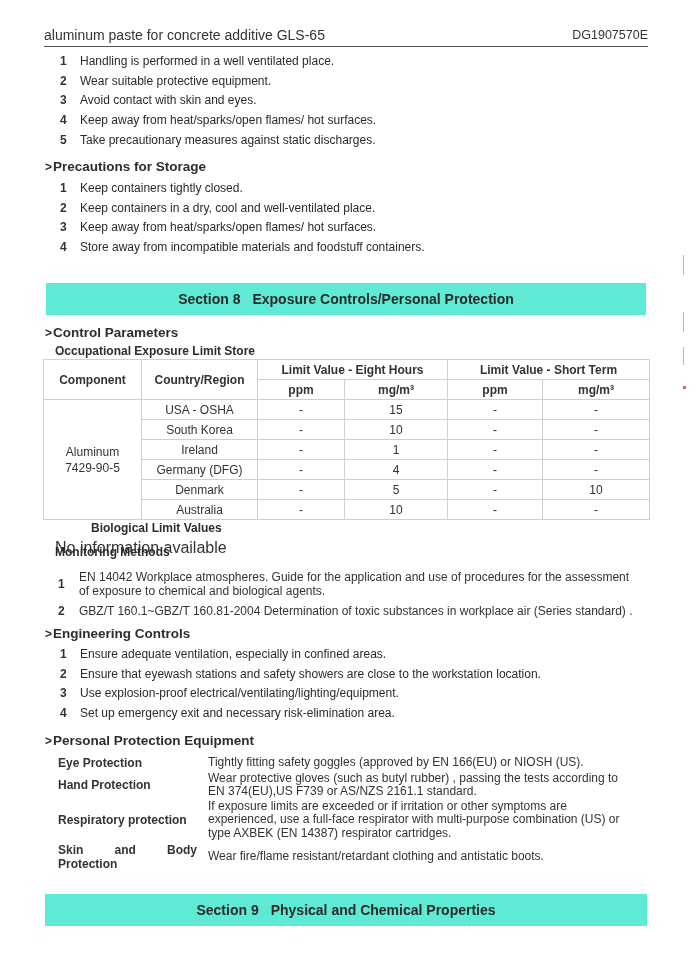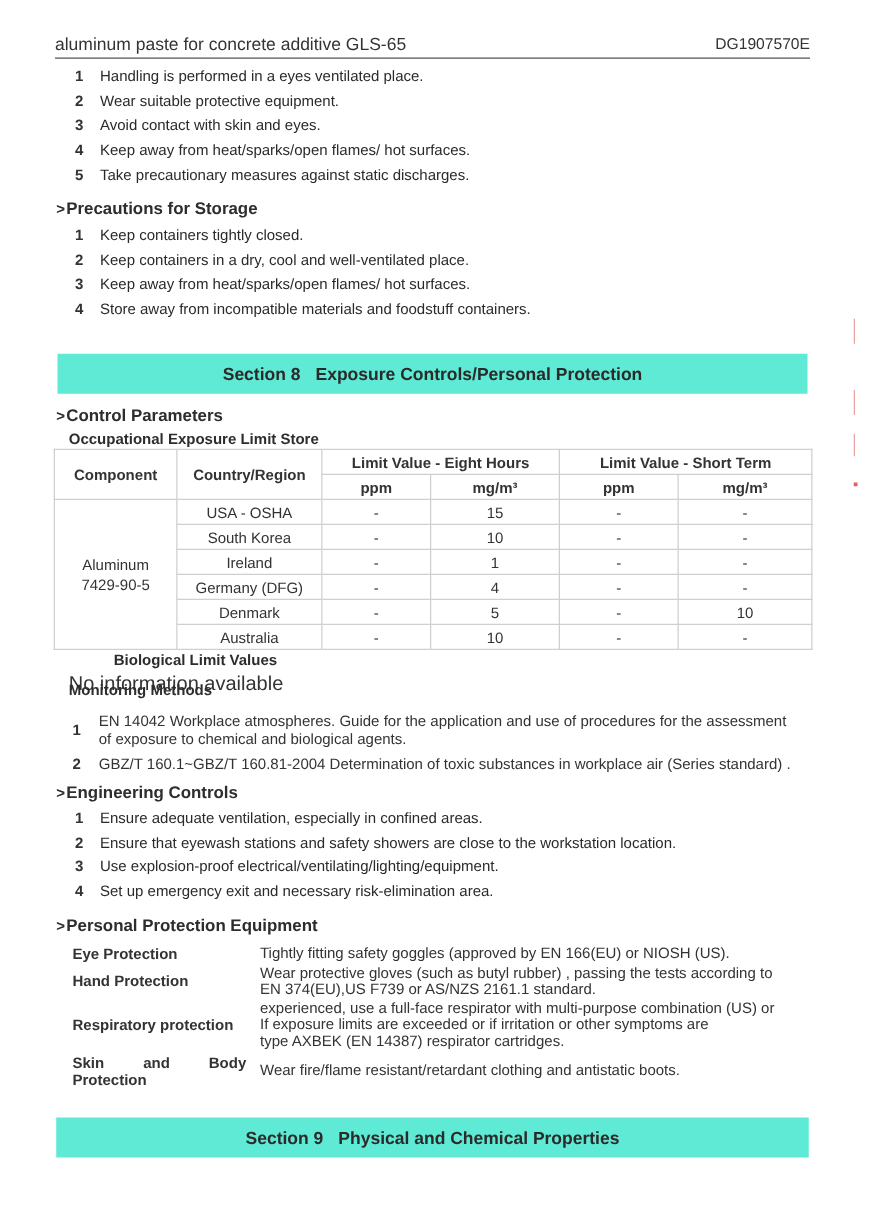--- a/index.html
+++ b/index.html
@@ -64,21 +64,21 @@
 <body>
 
 <div class="page">
 
   <div class="header">
     <span class="title">aluminum paste for concrete additive GLS-65</span>
     <span class="code">DG1907570E</span>
   </div>
 
   <ul class="olist" style="top:52px;">
-    <li><span class="num">1</span><span>Handling is performed in a eyes ventilated place.</span></li>
+    <li><span class="num">1</span><span>Handling is performed in a well ventilated place.</span></li>
     <li><span class="num">2</span><span>Wear suitable protective equipment.</span></li>
     <li><span class="num">3</span><span>Avoid contact with skin and eyes.</span></li>
     <li><span class="num">4</span><span>Keep away from heat/sparks/open flames/ hot surfaces.</span></li>
     <li><span class="num">5</span><span>Take precautionary measures against static discharges.</span></li>
   </ul>
 
   <div class="subhead" style="top:159px;">
     <span class="arrow">&gt;</span><span>Precautions for Storage</span>
   </div>
   <ul class="olist" style="top:179px;">
@@ -198,22 +198,22 @@
     <div class="row" style="height:28px;">
       <div class="lbl">Hand Protection</div>
       <div class="val">
         <div>Wear protective gloves (such as butyl rubber) , passing the tests according to</div>
         <div>EN 374(EU),US F739 or AS/NZS 2161.1 standard.</div>
       </div>
     </div>
     <div class="row" style="height:42px;">
       <div class="lbl">Respiratory protection</div>
       <div class="val">
+        <div>If exposure limits are exceeded or if irritation or other symptoms are</div>
         <div>experienced, use a full-face respirator with multi-purpose combination (US) or</div>
-        <div>If exposure limits are exceeded or if irritation or other symptoms are</div>
         <div>type AXBEK (EN 14387) respirator cartridges.</div>
       </div>
     </div>
     <div class="row" style="height:32px;">
       <div class="lbl">
         <div class="justify">Skin and Body</div>
         <div>Protection</div>
       </div>
       <div class="val">Wear fire/flame resistant/retardant clothing and antistatic boots.</div>
     </div>

